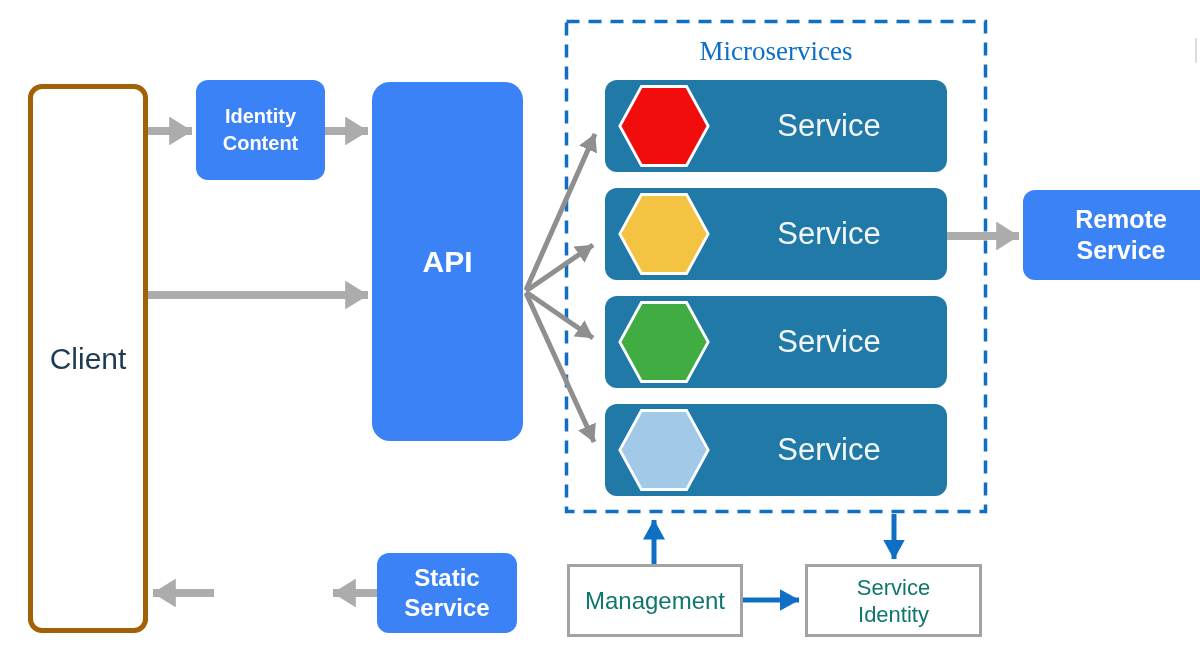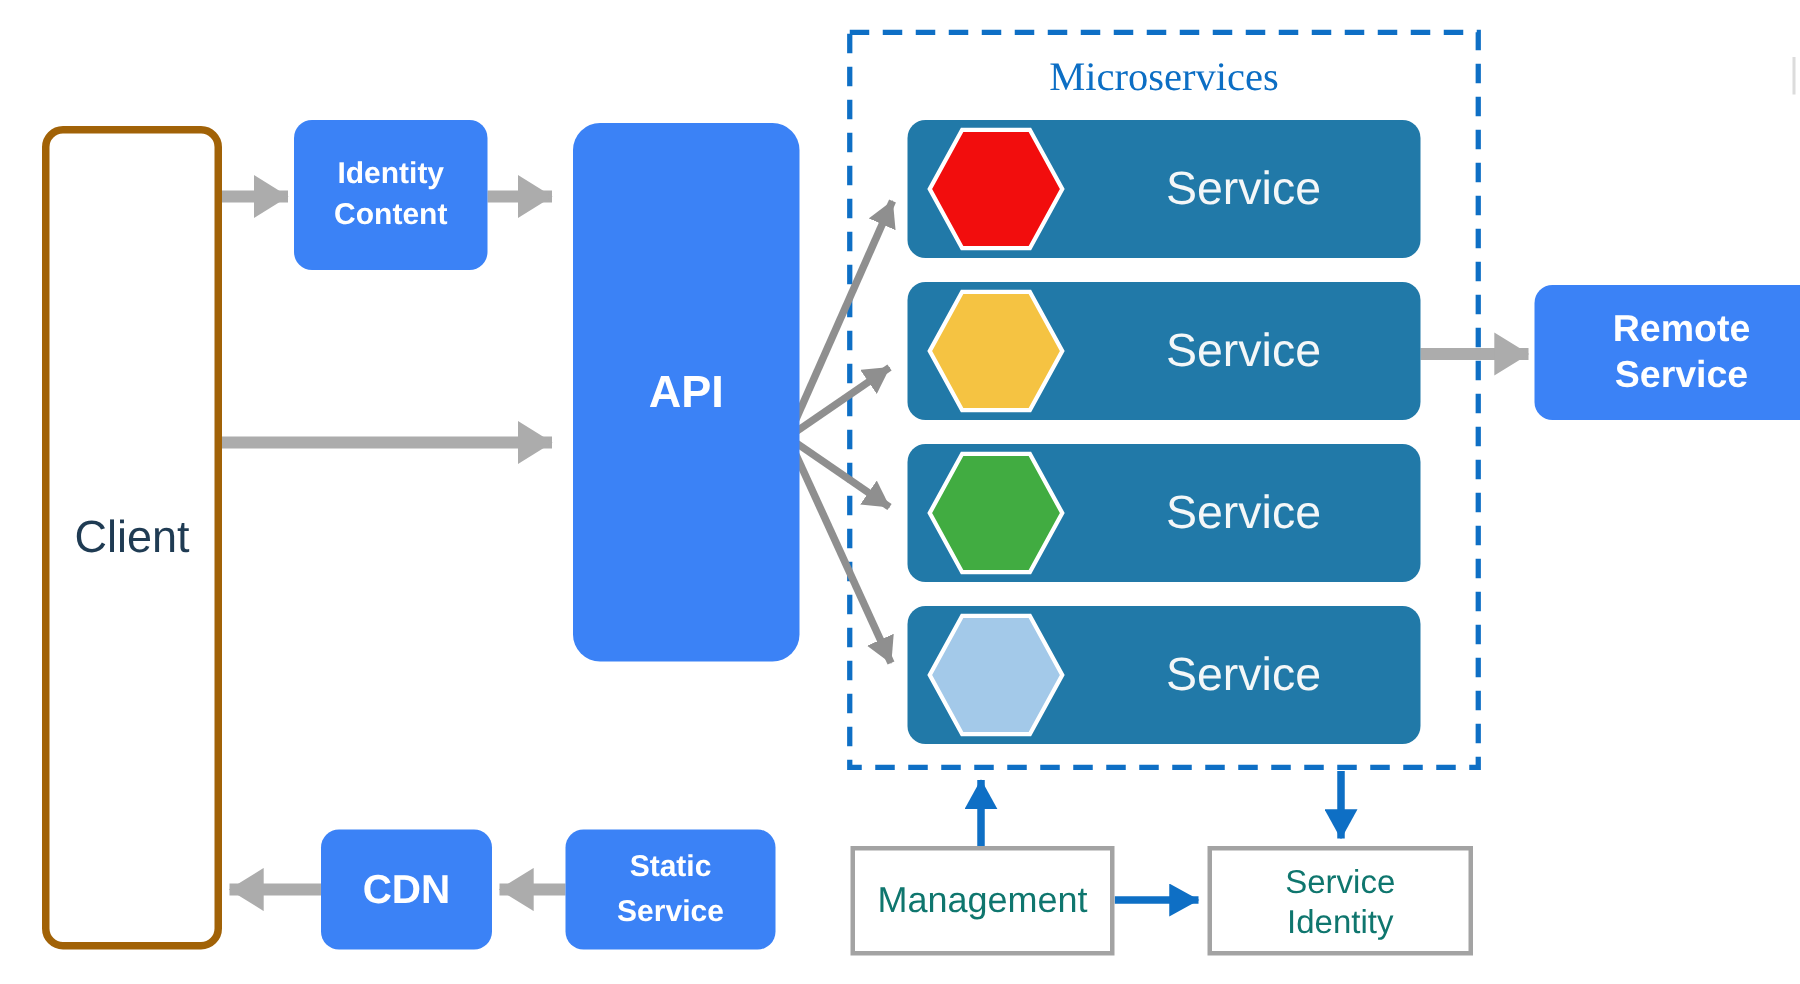--- a/index.html
+++ b/index.html
@@ -11,24 +11,24 @@
   #arrow-layer{position:absolute;left:0;top:0;width:1200px;height:656px;z-index:1;}
   .node{z-index:2;display:flex;align-items:center;justify-content:center;text-align:center;}
 
   .client-box{
     left:28px;top:84px;width:120px;height:549px;background:#fff;
     border:5px solid #a16207;border-radius:14px;
     color:#1F3B53;font-size:30px;
   }
   .blue-node{background:#3b82f6;color:#fff;border-radius:12px;font-weight:bold;}
   .idp{left:196px;top:80px;width:129px;height:100px;font-size:20px;line-height:27px;}
-  .gw{left:372px;top:82px;width:151px;height:359px;border-radius:18px;font-size:30px;line-height:39px;margin-left:10px;}
+  .gw{left:372px;top:82px;width:151px;height:359px;border-radius:18px;font-size:30px;line-height:39px;}
   .remote{left:1023px;top:190px;width:196px;height:90px;font-size:25px;line-height:31px;}
   .cdn{left:214px;top:553px;width:114px;height:80px;font-size:27px;}
-  .static{left:377px;top:553px;width:140px;height:80px;font-size:20px;line-height:30px;}
+  .static{left:377px;top:553px;width:140px;height:80px;font-size:24px;line-height:30px;}
 
   .ms-title{
     left:565px;top:36px;width:422px;z-index:2;
     text-align:center;color:#0C6EC4;font-size:27px;font-family:Liberation Serif, serif;
   }
   .service-row{
     left:605px;width:342px;height:92px;background:#2179A8;border-radius:12px;
     z-index:2;display:flex;align-items:center;
   }
   .svc1{top:80px;} .svc2{top:188px;} .svc3{top:296px;} .svc4{top:404px;}
@@ -125,23 +125,20 @@
     <div class="service-label">Service</div>
   </div>
 
   <div class="abs node blue-node remote">
     <div>
       <div>Remote</div>
       <div>Service</div>
     </div>
   </div>
 
-  <div class="abs node blue-node cdn">
-    <span>CDN</span>
-  </div>
 
   <div class="abs node blue-node static">
     <div>
       <div>Static</div>
       <div>Service</div>
     </div>
   </div>
 
   <div class="abs node outline-node mgmt">
     <span>Management</span>

